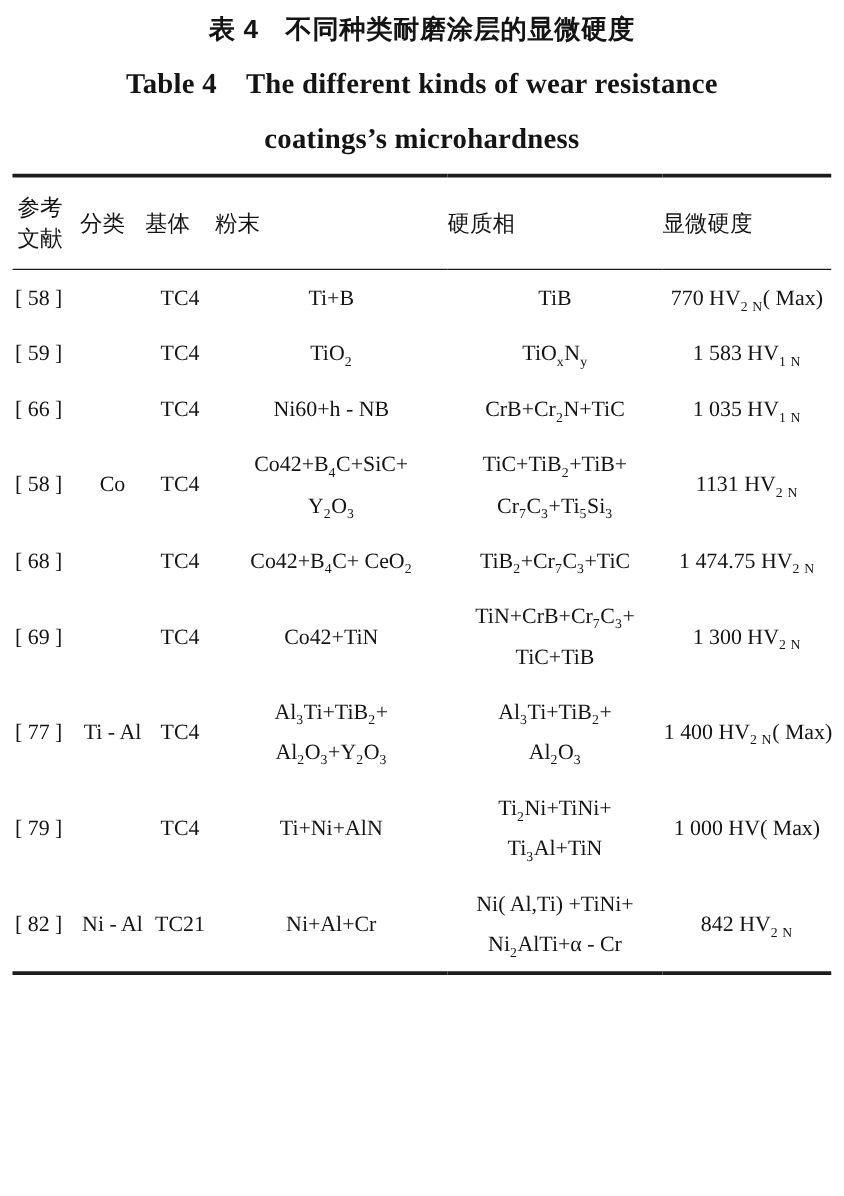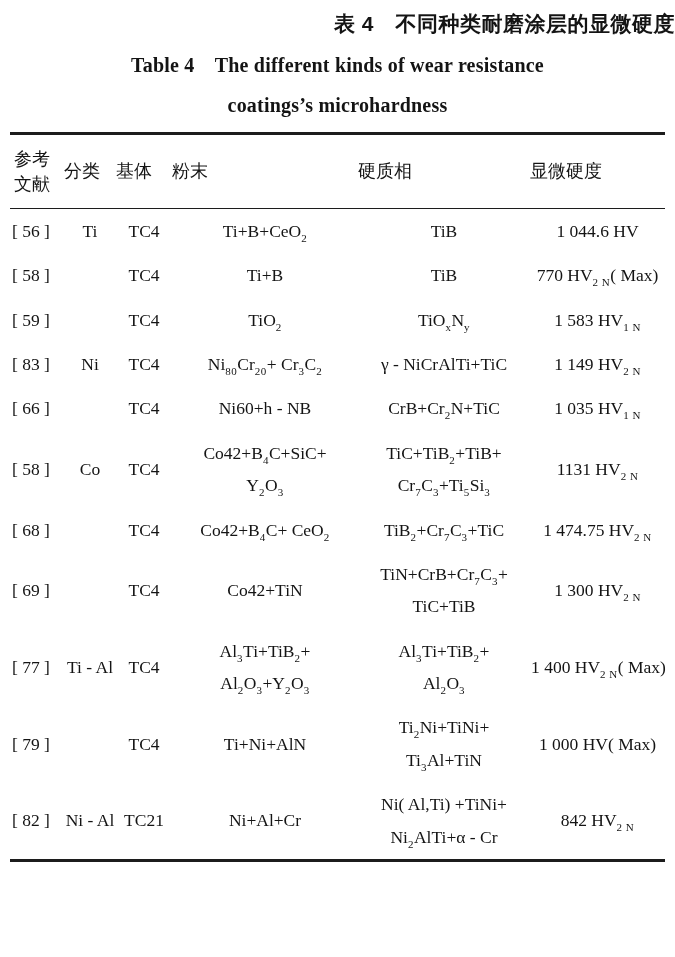--- a/index.html
+++ b/index.html
@@ -5,25 +5,25 @@
   html,body{margin:0;padding:0;background:#ffffff;}
   body{
     width:675px;height:957px;overflow:hidden;
     font-family:"Liberation Serif","DejaVu Serif",serif;
     color:#141414;
   }
   .titles{padding-top:10px;}
   .title-zh{
     font-family:"Liberation Sans","DejaVu Sans",sans-serif;
     font-weight:700;font-size:21px;line-height:1.3;
-    text-align:right;letter-spacing:.5px;
+    text-align:center;letter-spacing:.5px;
   }
   .title-en{
     font-family:"Liberation Serif","DejaVu Serif",serif;
-    font-weight:700;font-size:20px;line-height:1.2;
+    font-weight:700;font-size:23px;line-height:1.2;
     text-align:center;margin-top:16px;letter-spacing:.2px;
   }
   .title-en.l2{}
   table{
     border-collapse:collapse;table-layout:fixed;
     width:655px;margin:15px 21px 0 10px;
     border-top:3px solid #1c1c1c;
     border-bottom:3px solid #1c1c1c;
   }
   col.c1{width:54px;}  col.c2{width:52px;}  col.c3{width:56px;}
@@ -65,55 +65,39 @@
         <th class="c-ref">参考
 文献</th>
         <th>分类</th>
         <th>基体</th>
         <th>粉末</th>
         <th>硬质相</th>
         <th>显微硬度</th>
       </tr>
     </thead>
     <tbody>
-  <tr>
-    <td class="c-ref">[ 56 ]</td>
-    <td class="c-cat">Ti</td>
-    <td class="c-sub">TC4</td>
-    <td class="c-pow">Ti+B+CeO<sub>2</sub></td>
-    <td class="c-pha">TiB</td>
-    <td class="c-mh">1 044.6 HV</td>
-  </tr>
 
   <tr>
     <td class="c-ref">[ 58 ]</td>
     <td class="c-cat"></td>
     <td class="c-sub">TC4</td>
     <td class="c-pow">Ti+B</td>
     <td class="c-pha">TiB</td>
     <td class="c-mh">770 HV<sub>2 N</sub>( Max)</td>
   </tr>
 
   <tr>
     <td class="c-ref">[ 59 ]</td>
     <td class="c-cat"></td>
     <td class="c-sub">TC4</td>
     <td class="c-pow">TiO<sub>2</sub></td>
     <td class="c-pha">TiO<sub>x</sub>N<sub>y</sub></td>
     <td class="c-mh">1 583 HV<sub>1 N</sub></td>
   </tr>
 
-  <tr>
-    <td class="c-ref">[ 83 ]</td>
-    <td class="c-cat">Ni</td>
-    <td class="c-sub">TC4</td>
-    <td class="c-pow">Ni<sub>80</sub>Cr<sub>20</sub>+ Cr<sub>3</sub>C<sub>2</sub></td>
-    <td class="c-pha">γ - NiCrAlTi+TiC</td>
-    <td class="c-mh">1 149 HV<sub>2 N</sub></td>
-  </tr>
 
   <tr>
     <td class="c-ref">[ 66 ]</td>
     <td class="c-cat"></td>
     <td class="c-sub">TC4</td>
     <td class="c-pow">Ni60+h - NB</td>
     <td class="c-pha">CrB+Cr<sub>2</sub>N+TiC</td>
     <td class="c-mh">1 035 HV<sub>1 N</sub></td>
   </tr>
 

